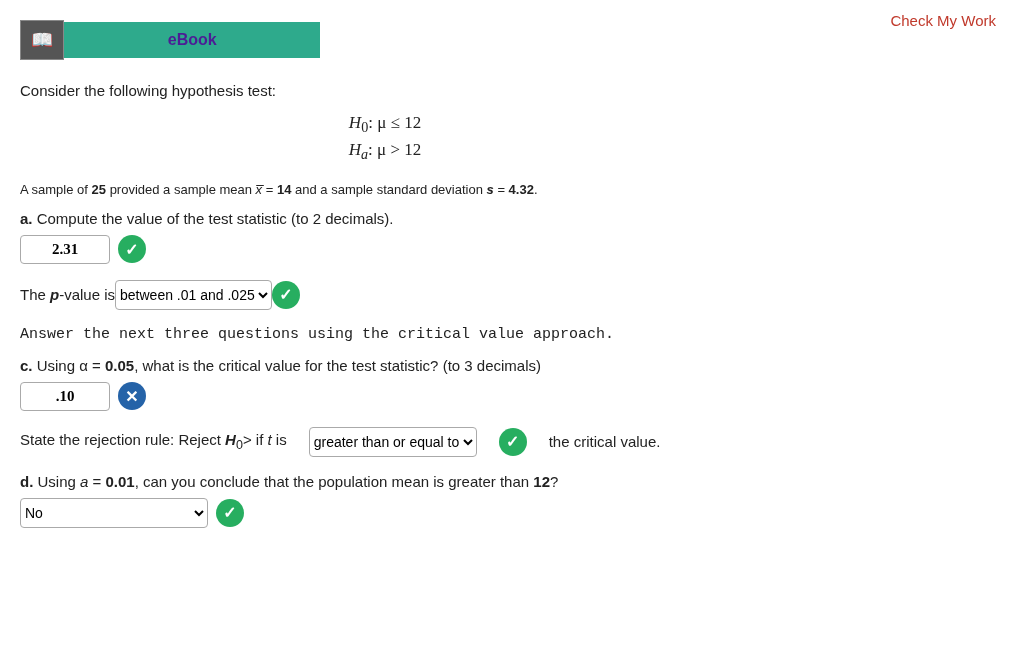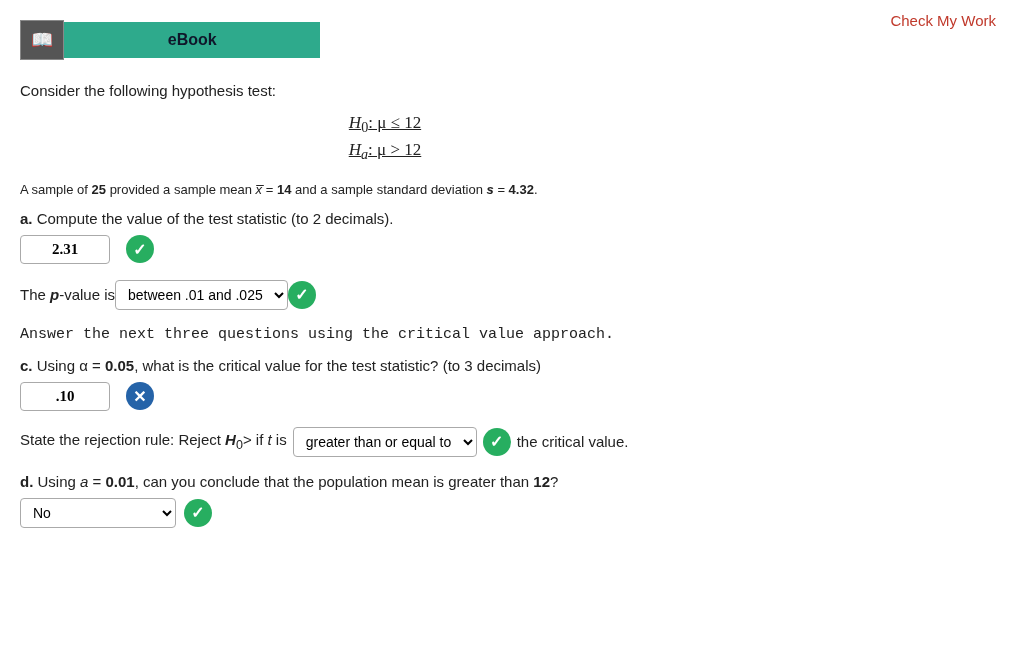--- a/index.html
+++ b/index.html
@@ -36,59 +36,58 @@
       color: #fff;
       padding: 8px 10px;
       display: flex;
       align-items: center;
       justify-content: center;
       font-size: 18px;
       border: 1px solid #888;
     }
     .ebook-label {
       background: #2eaa8c;
-      color: #0f172a;
+      color: #4c1d95;
       font-family: Arial, sans-serif;
       font-weight: bold;
       font-size: 16px;
       padding: 8px 0;
       flex: 1;
       text-align: center;
       border: 1px solid #2eaa8c;
     }
     .problem-intro {
       font-family: Arial, sans-serif;
       font-size: 15px;
       margin-bottom: 14px;
     }
     .hypothesis-block {
       text-align: center;
       margin: 10px 0 18px 0;
       font-size: 17px;
-      text-decoration: underline;
     }
     .hypothesis-block div {
       margin-bottom: 4px;
     }
     .sample-info {
       font-family: Arial, sans-serif;
       font-size: 13px;
       margin-bottom: 13px;
     }
     .question-label {
       font-family: Liberation Sans, sans-serif;
       font-size: 15px;
       margin-bottom: 8px;
     }
     .question-label b { font-weight: bold; }
     .answer-row {
       display: flex;
       align-items: center;
       margin-bottom: 16px;
-      gap: 16px;
+      gap: 8px;
     }
     .text-input {
       border: 1px solid #aaa;
       border-radius: 4px;
       padding: 5px 10px;
       font-size: 15px;
       font-family: Georgia, serif;
       width: 90px;
       text-align: center;
       font-weight: bold;
@@ -113,42 +112,42 @@
       display: inline-flex;
       align-items: center;
       justify-content: center;
       color: #fff;
       font-size: 16px;
       font-weight: bold;
     }
     .select-dropdown {
       border: 1px solid #aaa;
       border-radius: 4px;
-      padding: 5px 8px;
+      padding: 5px 0;
       font-size: 14px;
       font-family: Arial, sans-serif;
       background: #fff;
       cursor: pointer;
     }
     .pvalue-row {
       display: flex;
       align-items: center;
       margin-bottom: 16px;
       font-family: Arial, sans-serif;
       font-size: 15px;
     }
     .next-three {
       font-family: Liberation Mono, monospace;
       font-size: 15px;
       margin-bottom: 14px;
     }
     .rejection-row {
       display: flex;
       align-items: center;
-      gap: 6px;
+      gap: 22px;
       margin-bottom: 16px;
       font-family: Arial, sans-serif;
       font-size: 15px;
       flex-wrap: wrap;
     }
     .conclude-row {
       display: flex;
       align-items: center;
       gap: 8px;
       margin-bottom: 16px;
@@ -220,20 +219,20 @@
       <option>less than</option>
     </select>
     <span class="check-icon">✓</span>
     <span>the critical value.</span>
   </div>
 
   <div class="question-label">
     <b>d.</b> Using <i>a</i> = <b>0.01</b>, can you conclude that the population mean is greater than <b>12</b>?
   </div>
   <div class="conclude-row">
-    <select class="select-dropdown" style="width:156px;">
+    <select class="select-dropdown" style="width:188px;">
       <option>No</option>
       <option>Yes</option>
     </select>
     <span class="check-icon">✓</span>
   </div>
 
 </div>
 
 </body></html>

